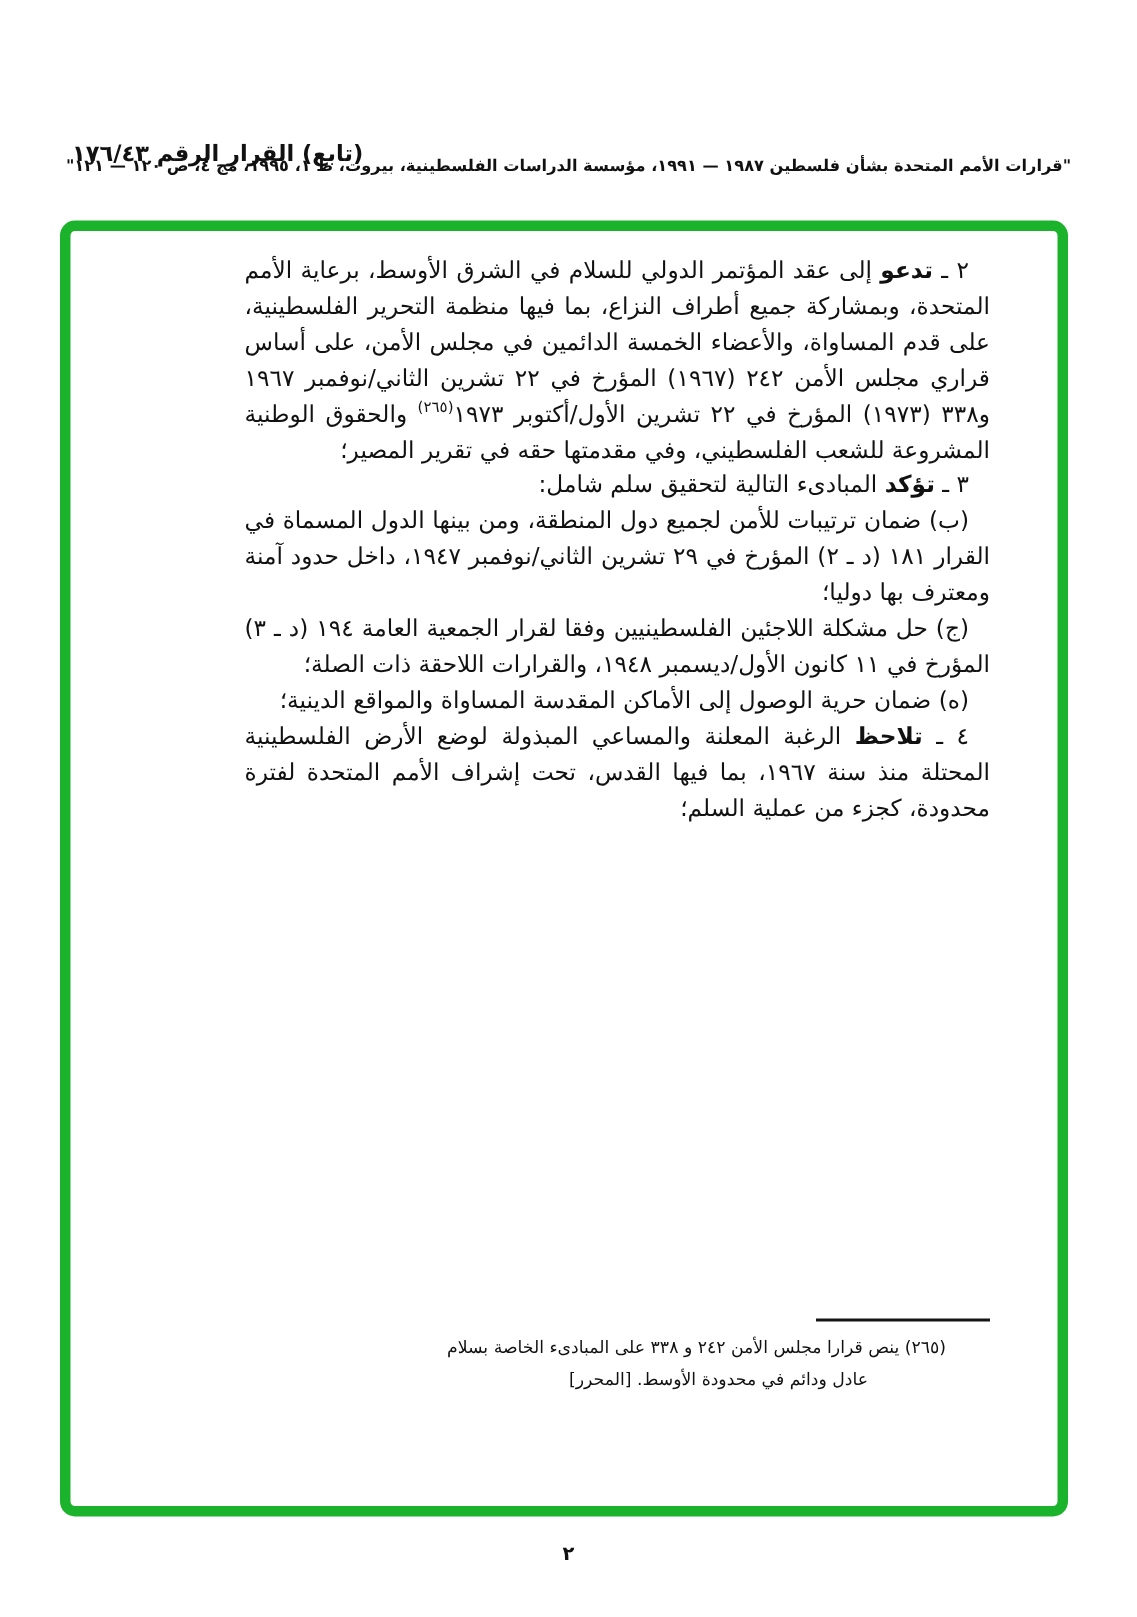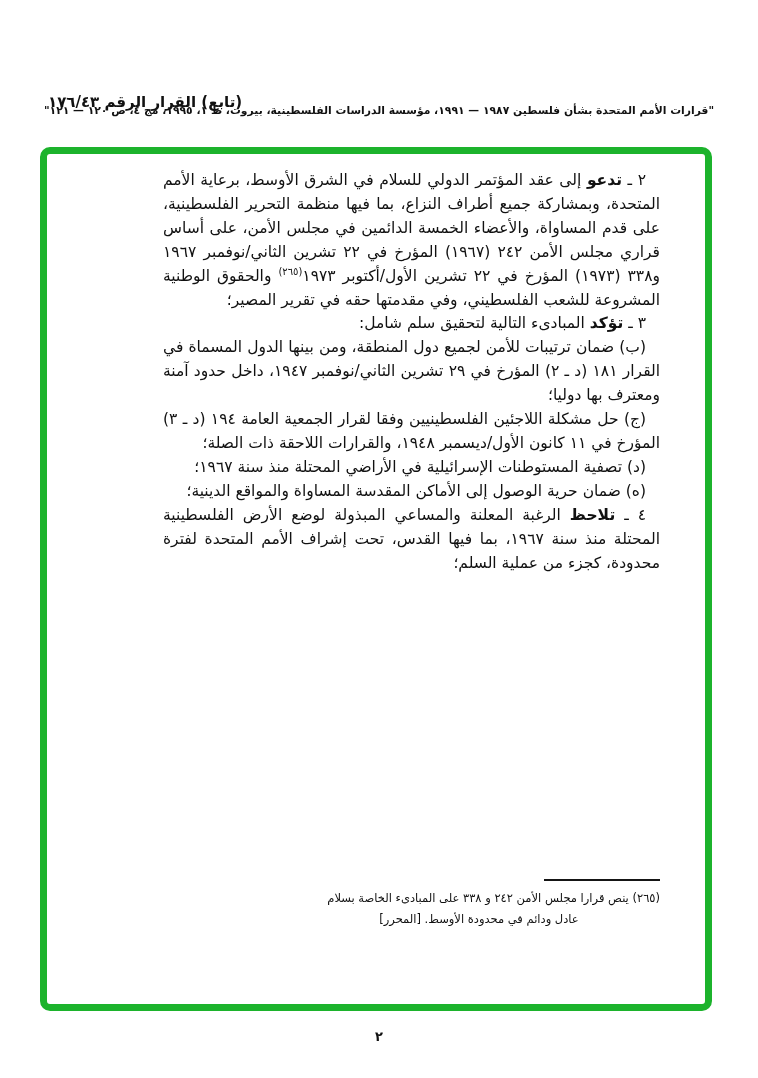--- a/index.html
+++ b/index.html
@@ -29,42 +29,41 @@
   .doc-body sup{font-size:10px;line-height:0;}
   .footnote{
     position:absolute;top:879px;right:98px;width:362px;
     direction:rtl;font-size:11.5px;line-height:21px;
   }
   .fn-rule{
     width:116px;height:2px;background:#151515;
     margin:0 0 7px auto; 
     margin-right:0;margin-left:auto;
   }
-  .fn-line1{text-align:right;white-space:nowrap;}
+  .fn-line1{text-align:left;white-space:nowrap;}
   .fn-line2{text-align:center;}
   .page-number{
     position:absolute;top:1029px;left:0;width:758px;text-align:center;
     font-size:13px;font-weight:bold;direction:rtl;
   }
 </style>
 </head>
 <body>
 
 <div class="page-title">(تابع) القرار الرقم ١٧٦/٤٣</div>
 
 <div class="citation">"قرارات الأمم المتحدة بشأن فلسطين ١٩٨٧ — ١٩٩١، مؤسسة الدراسات الفلسطينية، بيروت، ط ١، ١٩٩٥، مج ٤، ص ١٢٠ — ١٢١"</div>
 
 <div class="frame"></div>
 
 <div class="doc-body">
     <p><span>٢ ـ </span><span class="bold">تدعو</span><span> إلى عقد المؤتمر الدولي للسلام في الشرق الأوسط، برعاية الأمم المتحدة، وبمشاركة جميع أطراف النزاع، بما فيها منظمة التحرير الفلسطينية، على قدم المساواة، والأعضاء الخمسة الدائمين في مجلس الأمن، على أساس قراري مجلس الأمن ٢٤٢ (١٩٦٧) المؤرخ في ٢٢ تشرين الثاني/نوفمبر ١٩٦٧ و٣٣٨ (١٩٧٣) المؤرخ في ٢٢ تشرين الأول/أكتوبر ١٩٧٣</span><sup>(٢٦٥)</sup><span> والحقوق الوطنية المشروعة للشعب الفلسطيني، وفي مقدمتها حقه في تقرير المصير؛</span></p>
     <p><span>٣ ـ </span><span class="bold">تؤكد</span><span> المبادىء التالية لتحقيق سلم شامل:</span></p>
     <p><span>(ب) ضمان ترتيبات للأمن لجميع دول المنطقة، ومن بينها الدول المسماة في القرار ١٨١ (د ـ ٢) المؤرخ في ٢٩ تشرين الثاني/نوفمبر ١٩٤٧، داخل حدود آمنة ومعترف بها دوليا؛</span></p>
     <p><span>(ج) حل مشكلة اللاجئين الفلسطينيين وفقا لقرار الجمعية العامة ١٩٤ (د ـ ٣) المؤرخ في ١١ كانون الأول/ديسمبر ١٩٤٨، والقرارات اللاحقة ذات الصلة؛</span></p>
-    <p><span>(د) تصفية المستوطنات الإسرائيلية في الأراضي المحتلة منذ سنة ١٩٦٧؛</span></p>
     <p><span>(ه) ضمان حرية الوصول إلى الأماكن المقدسة المساواة والمواقع الدينية؛</span></p>
     <p><span>٤ ـ </span><span class="bold">تلاحظ</span><span> الرغبة المعلنة والمساعي المبذولة لوضع الأرض الفلسطينية المحتلة منذ سنة ١٩٦٧، بما فيها القدس، تحت إشراف الأمم المتحدة لفترة محدودة، كجزء من عملية السلم؛</span></p>
   </div>
 
 <div class="footnote">
   <div class="fn-rule"></div>
   <div class="fn-line1">(٢٦٥) ينص قرارا مجلس الأمن ٢٤٢ و ٣٣٨ على المبادىء الخاصة بسلام</div>
   <div class="fn-line2">عادل ودائم في محدودة الأوسط. [المحرر]</div>
 </div>
 

